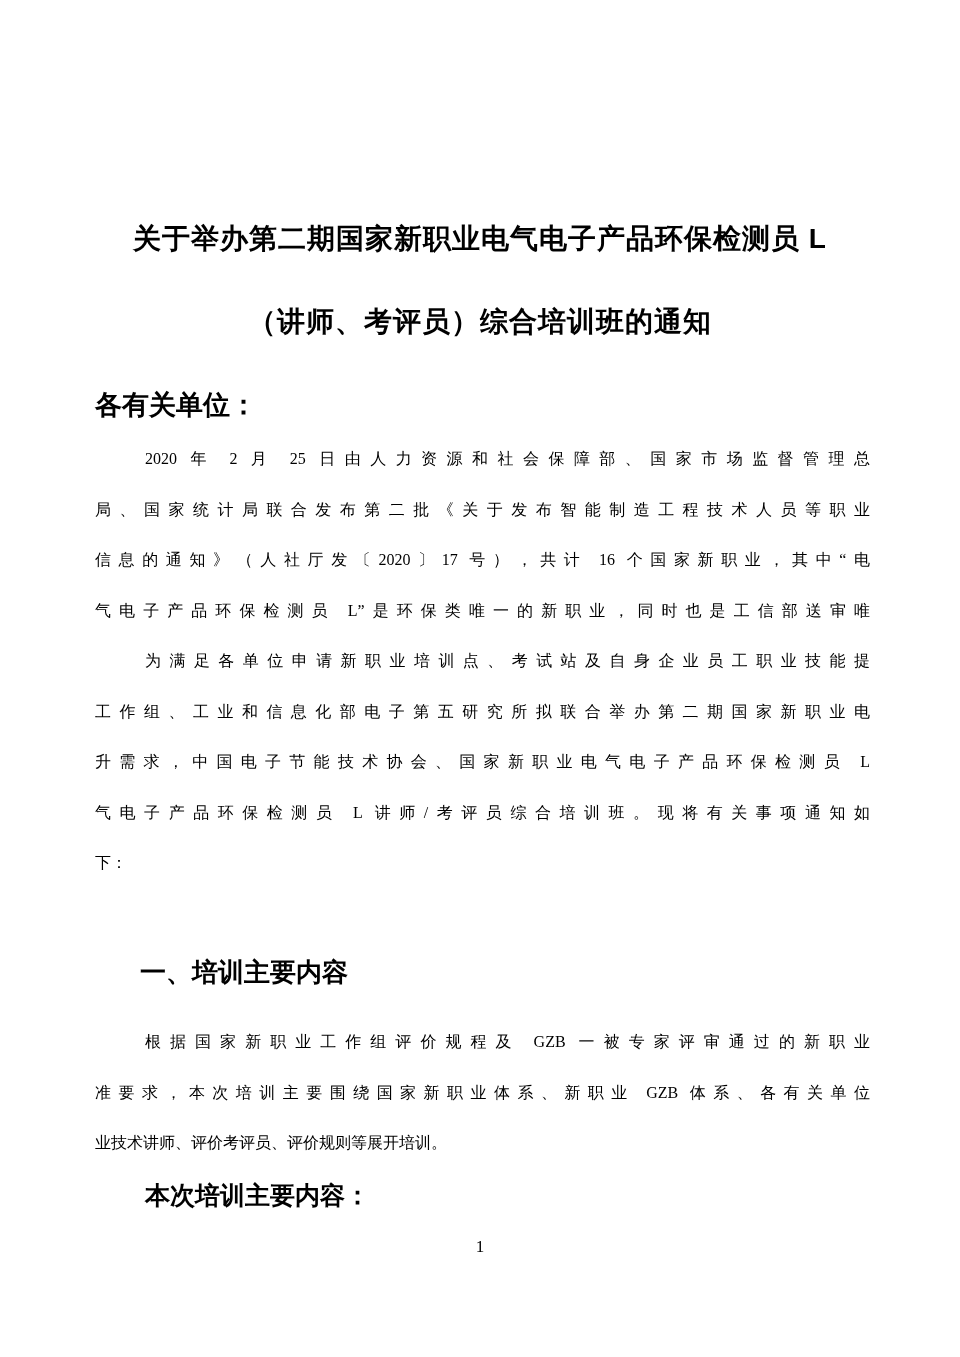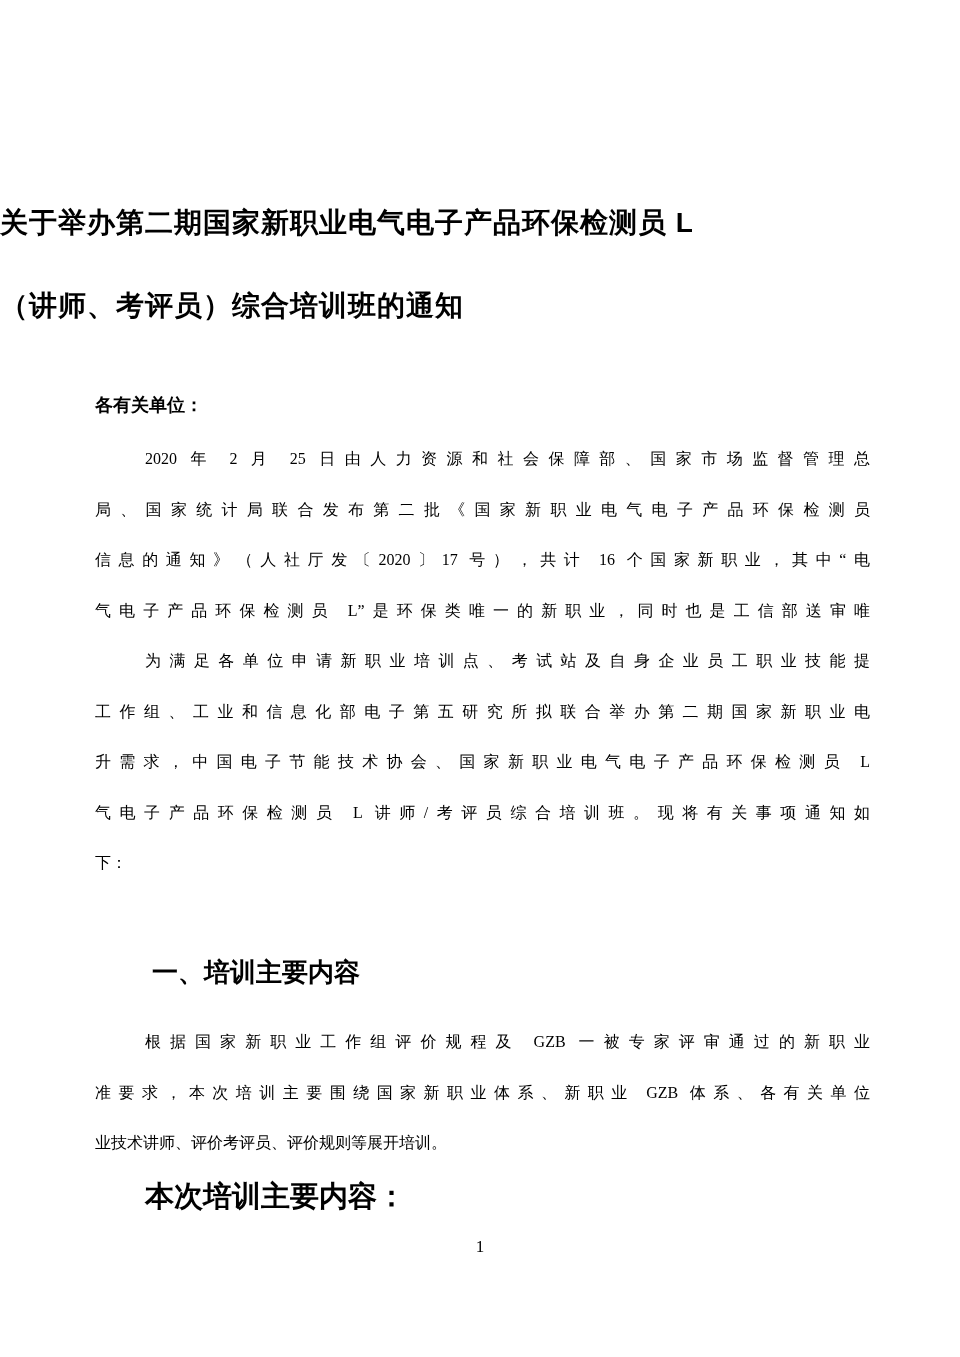--- a/index.html
+++ b/index.html
@@ -13,35 +13,35 @@
     height: 1357px;
     background: #ffffff;
     color: #000000;
     font-family: "Liberation Serif", "DejaVu Serif", serif;
     overflow: hidden;
   }
   .doc-title {
     position: absolute;
     left: 0;
     right: 0;
-    margin: 0;
-    text-align: left;
+    margin: 16px;
+    text-align: center;
     font-family: "Liberation Sans", "DejaVu Sans", sans-serif;
     font-weight: 700;
     font-size: 28px;
     line-height: 36px;
     letter-spacing: 1px;
   }
   #title-line-1 { top: 205px; }
   #title-line-2 { top: 288px; }
   .salutation {
     position: absolute;
     top: 390px;
     left: 95px;
-    font-size: 18px;
+    font-size: 27px;
     font-weight: 700;
     line-height: 30px;
     font-family: Liberation Serif, serif;
   }
   .body-block {
     position: absolute;
     left: 95px;
     width: 775px;
   }
   #body-para-1-2 { top: 434px; }
@@ -53,33 +53,33 @@
     text-align-last: justify;
   }
   .line.indent { text-indent: 50px; }
   .line.end {
     text-align: left;
     text-align-last: left;
   }
   .section-heading {
     position: absolute;
     top: 956px;
-    left: 152px;
+    left: 140px;
     font-family: "Liberation Sans", "DejaVu Sans", sans-serif;
     font-weight: 700;
     font-size: 26px;
     line-height: 32px;
     text-align: right;
   }
   .subheading {
     position: absolute;
     top: 1180px;
     left: 145px;
     font-weight: 700;
-    font-size: 29px;
+    font-size: 25px;
     line-height: 32px;
   }
   .page-number {
     position: absolute;
     top: 1237px;
     left: 0;
     right: 0;
     text-align: center;
     font-size: 17px;
     line-height: 20px;
@@ -91,21 +91,21 @@
 <div class="page">
 
   <h1 class="doc-title" id="title-line-1">关于举办第二期国家新职业电气电子产品环保检测员 L</h1>
 
   <h1 class="doc-title" id="title-line-2">（讲师、考评员）综合培训班的通知</h1>
 
   <div class="salutation">各有关单位：</div>
 
   <div class="body-block" id="body-para-1-2">
     <div class="line indent">2020 年 2 月 25 日由人力资源和社会保障部、国家市场监督管理总</div>
-    <div class="line">局、国家统计局联合发布第二批《国家新职业电气电子产品环保检测员</div>
+    <div class="line">局、国家统计局联合发布第二批《关于发布智能制造工程技术人员等职业</div>
     <div class="line">信息的通知》（人社厅发〔2020〕17 号），共计 16 个国家新职业，其中“电</div>
     <div class="line">气电子产品环保检测员 L”是环保类唯一的新职业，同时也是工信部送审唯</div>
     <div class="line indent">为满足各单位申请新职业培训点、考试站及自身企业员工职业技能提</div>
     <div class="line">工作组、工业和信息化部电子第五研究所拟联合举办第二期国家新职业电</div>
     <div class="line">升需求，中国电子节能技术协会、国家新职业电气电子产品环保检测员 L</div>
     <div class="line">气电子产品环保检测员 L 讲师/考评员综合培训班。现将有关事项通知如</div>
     <div class="line end">下：</div>
   </div>
 
   <div class="section-heading">一、培训主要内容</div>

